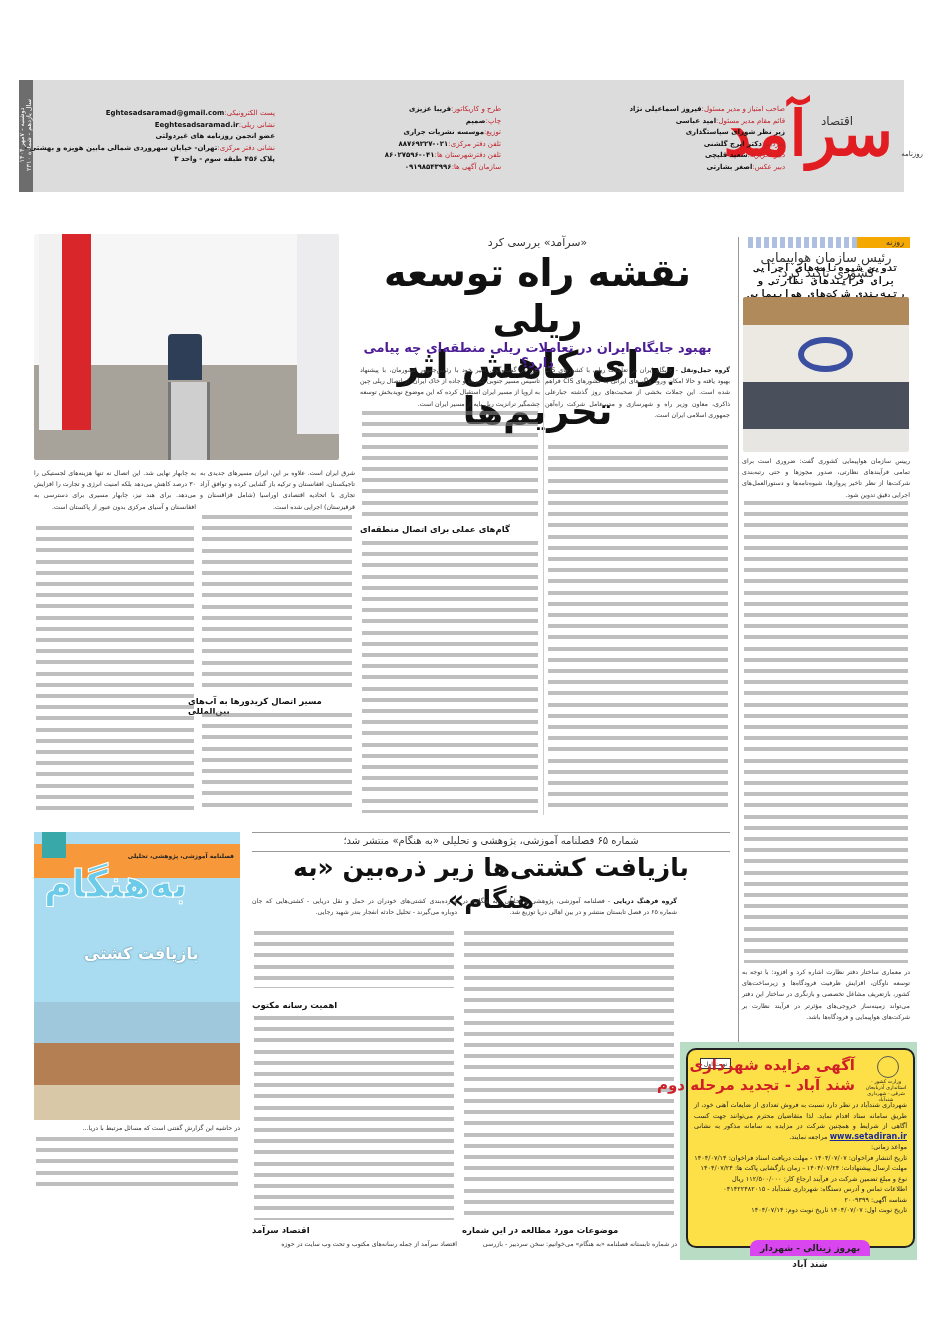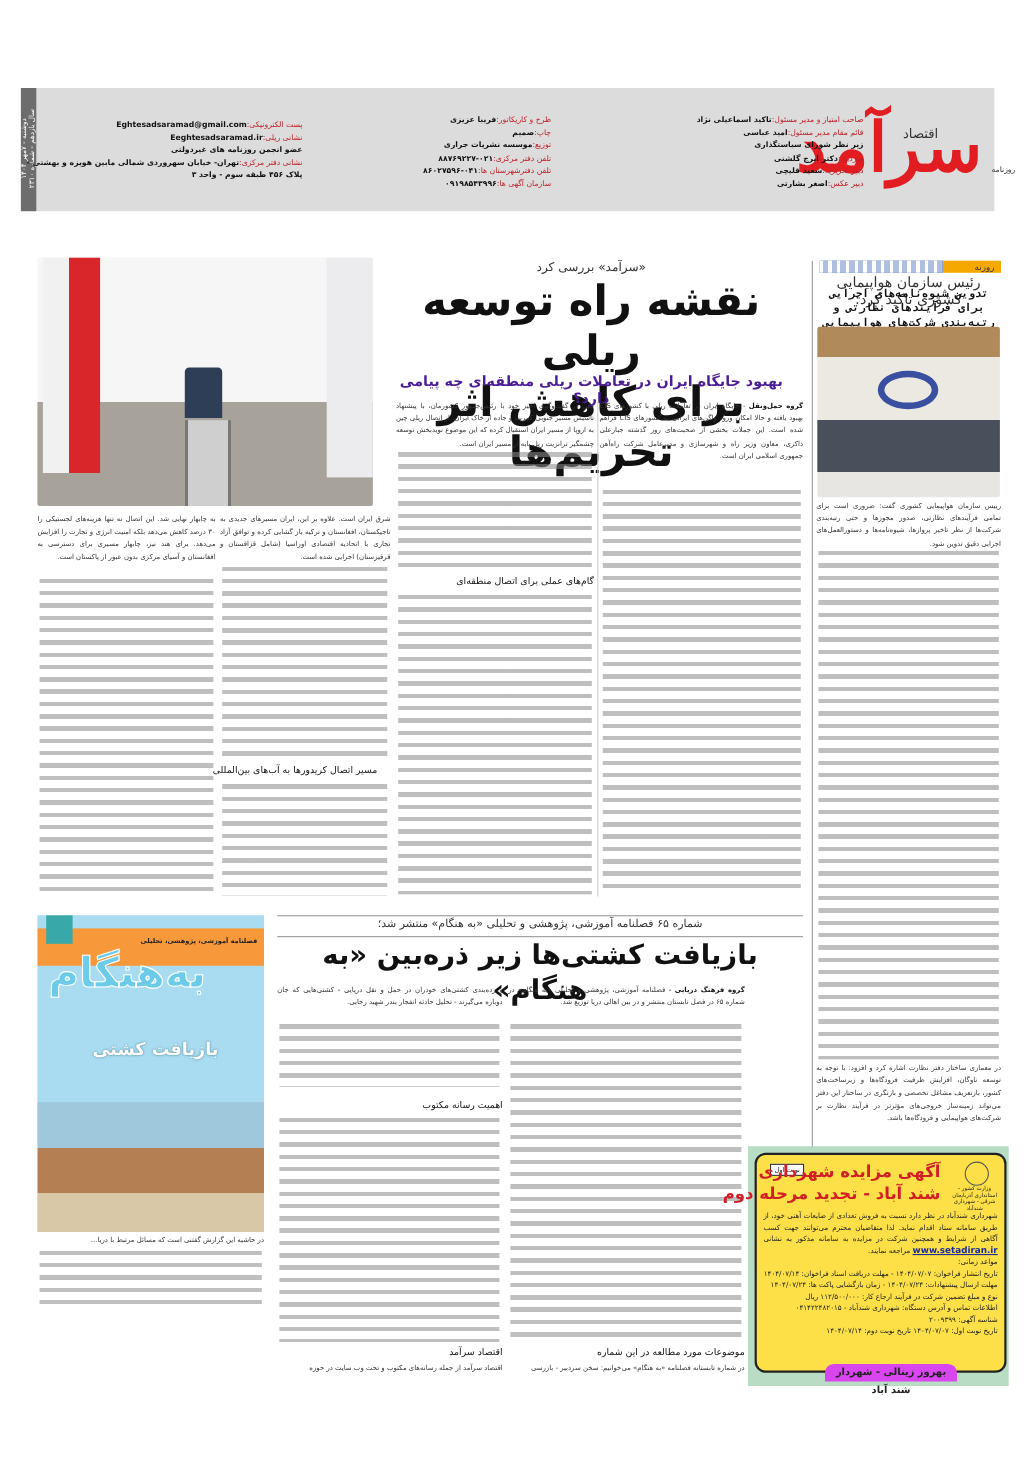--- a/index.html
+++ b/index.html
@@ -34,21 +34,21 @@
   
   .news-kicker { font-size:13px; color:#333; text-align:center; }
   .news-title { font-size:10px; font-weight:bold; color:#111; text-align:center; line-height:13px; }
   .photo { border-radius:2px; overflow:hidden; }
   .col-text { font-size:6.3px; line-height:11.2px; color:#333; text-align:justify; }
 
   
   .kicker { font-size:11px; color:#333; text-align:center; }
   .headline { font-size:38px; font-weight:bold; color:#111; text-align:center; line-height:46px; letter-spacing:-1px; }
   .subhead { font-size:13px; font-weight:bold; color:#4c1d95; text-align:center; }
-  .subtitle-small { font-size:8.5px; font-weight:normal; color:#111; text-align:right; }
+  .subtitle-small { font-size:8.5px; font-weight:bold; color:#111; text-align:left; }
 
   
   .lines { background:repeating-linear-gradient(to bottom, transparent 0 3px, #8a8a8a 3px 7px, transparent 7px 11.2px); opacity:0.55; }
 
   
   .ad-outer { left:680px; top:1042px; width:237px; height:218px; background:#b9dcc5; }
   .ad-inner { position:absolute; left:6px; top:6px; width:225px; height:196px; background:#fde047;
         border:2px solid #222; border-radius:10px; }
   .ad-title { position:absolute; right:58px; font-size:15px; font-weight:bold; color:#d01f26; white-space:nowrap; }
   .ad-body { position:absolute; right:6px; left:6px; font-size:6.5px; line-height:10.5px; color:#222; text-align:justify; }
@@ -79,21 +79,21 @@
       <div>سال یازدهم - شماره ۲۳۱۰</div>
     </div>
 </div>
 <div class="abs logo">
   <span class="big">سرآمد</span>
   <span class="small">اقتصاد</span>
   <span class="daily">روزنامه</span>
 </div>
 
 <div class="abs credits" style="right:148px; top:104px;">
-  <div><span class="k">صاحب امتیاز و مدیر مسئول:</span><span class="v">تاکید اسماعیلی نژاد</span></div>
+  <div><span class="k">صاحب امتیاز و مدیر مسئول:</span><span class="v">فیروز اسماعیلی نژاد</span></div>
   <div><span class="k">قائم مقام مدیر مسئول:</span><span class="v">امید عباسی</span></div>
   <div><span class="k"></span><span class="v">زیر نظر شورای سیاستگذاری</span></div>
   <div><span class="k">سردبیر:</span><span class="v">دکتر ایرج گلشنی</span></div>
   <div><span class="k">دبیر تحریریه:</span><span class="v">سعید قلیچی</span></div>
   <div><span class="k">دبیر عکس:</span><span class="v">اصغر بشارتی</span></div>
 </div>
 <div class="abs credits" style="right:432px; top:104px;">
   <div><span class="k">طرح و کاریکاتور:</span><span class="v">فریبا عزیزی</span></div>
   <div><span class="k">چاپ:</span><span class="v">صمیم</span></div>
   <div><span class="k">توزیع:</span><span class="v">موسسه نشریات جراری</span></div>

